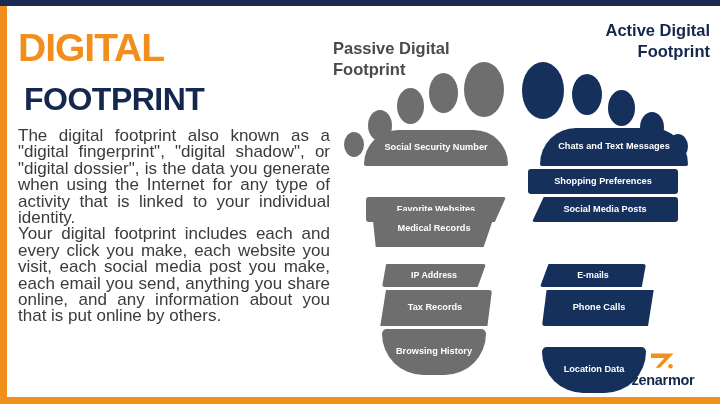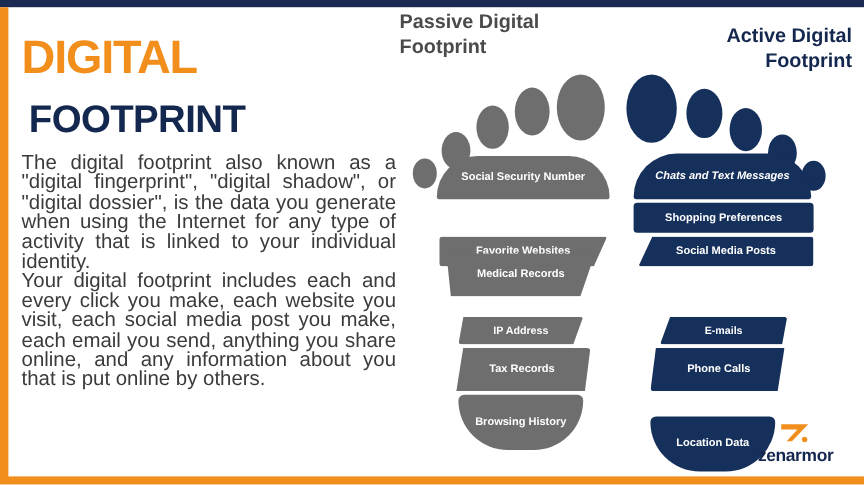--- a/index.html
+++ b/index.html
@@ -28,21 +28,21 @@
     margin:0 0 10px 6px;white-space:nowrap;
   }
   .para{
     font-size:17px;line-height:16.4px;color:#3b3b3b;
     text-align:justify;margin:0;
   }
   .para + .para{margin-top:0px;}
 
   
   .head{position:absolute;font-weight:bold;font-size:16.5px;line-height:21px;}
-  .head-passive{left:333px;top:8px;color:#4a4a4a;width:190px;text-align:left;}
+  .head-passive{left:333px;top:38px;color:#4a4a4a;width:190px;text-align:left;}
   .head-active{left:524px;top:20px;color:#14274e;width:186px;text-align:right;}
 
   
   .foot{position:absolute;top:62px;height:326px;}
   .foot-passive{left:340px;width:175px;}
   .foot-active{left:520px;width:185px;}
 
   .toe{position:absolute;border-radius:50%;}
   .band{position:absolute;display:flex;align-items:center;justify-content:center;
         text-align:center;color:#ffffff;font-weight:bold;box-sizing:border-box;}
@@ -119,31 +119,31 @@
   </div>
 
   <div class="foot foot-active">
 
     <div class="toe a-fill" style="left:2px;top:0px;width:42px;height:57px;"></div>
     <div class="toe a-fill" style="left:52px;top:12px;width:30px;height:41px;"></div>
     <div class="toe a-fill" style="left:88px;top:28px;width:27px;height:36px;"></div>
     <div class="toe a-fill" style="left:120px;top:50px;width:24px;height:31px;"></div>
     <div class="toe a-fill" style="left:148px;top:72px;width:20px;height:25px;"></div>
 
-    <div class="band a-fill t-sm" style="left:8px;top:66px;width:148px;height:38px;border-radius:74px 74px 4px 4px;font-style:italic;">
+    <div class="band a-fill t-sm" style="left:20px;top:66px;width:148px;height:38px;border-radius:74px 74px 4px 4px;">
       <span>Chats and Text Messages</span>
     </div>
     <div class="band a-fill t-sm" style="left:8px;top:107px;width:150px;height:25px;border-radius:3px;">
       <span>Shopping Preferences</span>
     </div>
     <div class="band a-fill t-sm" style="left:12px;top:135px;width:146px;height:25px;border-radius:3px;
                 clip-path:polygon(8% 0,100% 0,100% 100%,0 100%);">
       <span>Social Media Posts</span>
     </div>
-    <div class="band a-fill t-xs" style="left:30px;top:202px;width:106px;height:23px;border-radius:3px;
+    <div class="band a-fill t-xs" style="left:20px;top:202px;width:106px;height:23px;border-radius:3px;
                 clip-path:polygon(8% 0,100% 0,96% 100%,0 100%);">
       <span>E-mails</span>
     </div>
     <div class="band a-fill t-sm" style="left:22px;top:228px;width:114px;height:36px;border-radius:3px;
                 clip-path:polygon(4% 0,98% 0,93% 100%,0 100%);">
       <span>Phone Calls</span>
     </div>
     <div class="band a-fill t-sm" style="left:22px;top:285px;width:104px;height:46px;border-radius:6px 6px 52px 52px;">
       <span>Location Data</span>
     </div>

